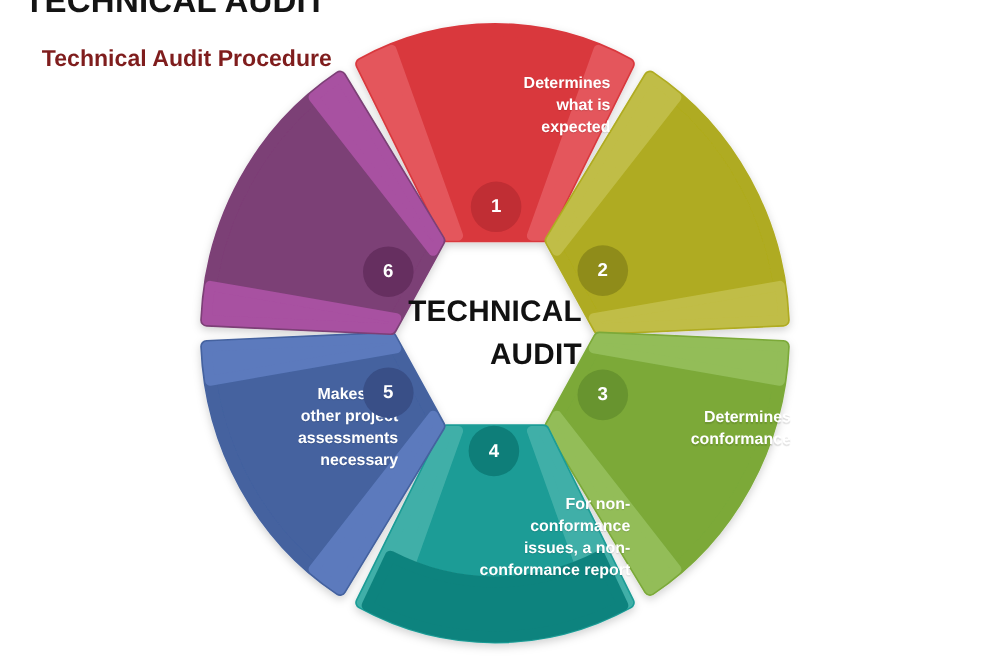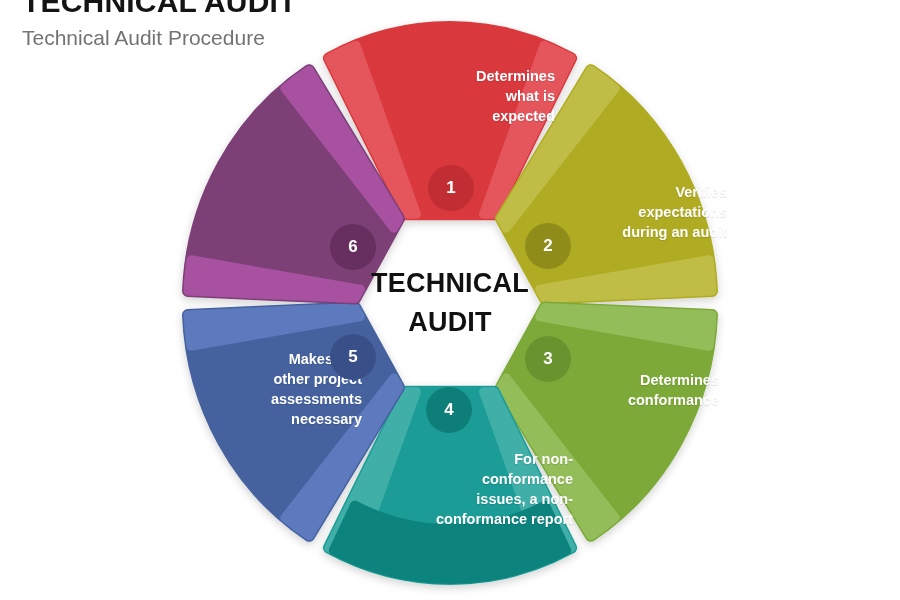--- a/index.html
+++ b/index.html
@@ -5,28 +5,28 @@
   html,body{margin:0;padding:0;background:#fff;}
   .canvas{
     position:relative;width:736px;height:600px;background:#ffffff;
     overflow:hidden;font-family:"Liberation Sans",sans-serif;
   }
   .page-title{
     position:absolute;left:22px;top:-15px;margin:0;
     font-size:30px;font-weight:bold;color:#141414;letter-spacing:.2px;white-space:nowrap;
   }
   .page-subtitle{
-    position:absolute;left:22px;top:26px;margin:0;
-    font-size:21px;font-weight:normal;color:#737373;white-space:nowrap;
+    position:absolute;left:22px;top:26px;margin:16px;
+    font-size:21px;font-weight:bold;color:#7f1d1d;white-space:nowrap;
   }
   .wheel-svg{position:absolute;left:0;top:0;}
   .center-title{
     position:absolute;left:450px;top:303px;transform:translate(-50%,-50%);
     font-size:27px;line-height:1.45;font-weight:bold;color:#111;
-    text-align:center;white-space:pre-line;letter-spacing:.2px;
+    text-align:right;white-space:pre-line;letter-spacing:.2px;
   }
   .seg-label{
     position:absolute;width:210px;transform:translate(-50%,-50%);
     font-size:14.5px;line-height:1.38;font-weight:bold;color:#fff;
     text-align:right;white-space:pre-line;
     text-shadow:0 1px 1px rgba(0,0,0,0.12);
   }
   .lbl-1{left:450px;top:96px;}
   .lbl-2{left:637px;top:212px;width:180px;}
   .lbl-3{left:629px;top:390px;width:180px;}
@@ -81,23 +81,20 @@
         <path d="M 285.0 88.5 A 262.2 276 0 0 1 309.1 70.2 L 399.0 218.7 L 393.8 228.1 Z" fill="#A851A1" stroke="#A851A1" stroke-width="9" stroke-linejoin="round"></path>
       </g>
   </svg>
 
   <div class="center-title">TECHNICAL
 AUDIT</div>
 
   <div class="seg-label lbl-1">Determines
 what is
 expected</div>
-  <div class="seg-label lbl-2">Verifies
-expectations
-during an audit</div>
   <div class="seg-label lbl-3">Determines
 conformance</div>
   <div class="seg-label lbl-4">For non-
 conformance
 issues, a non-
 conformance report</div>
   <div class="seg-label lbl-5">Makes any
 other project
 assessments
 necessary</div>

